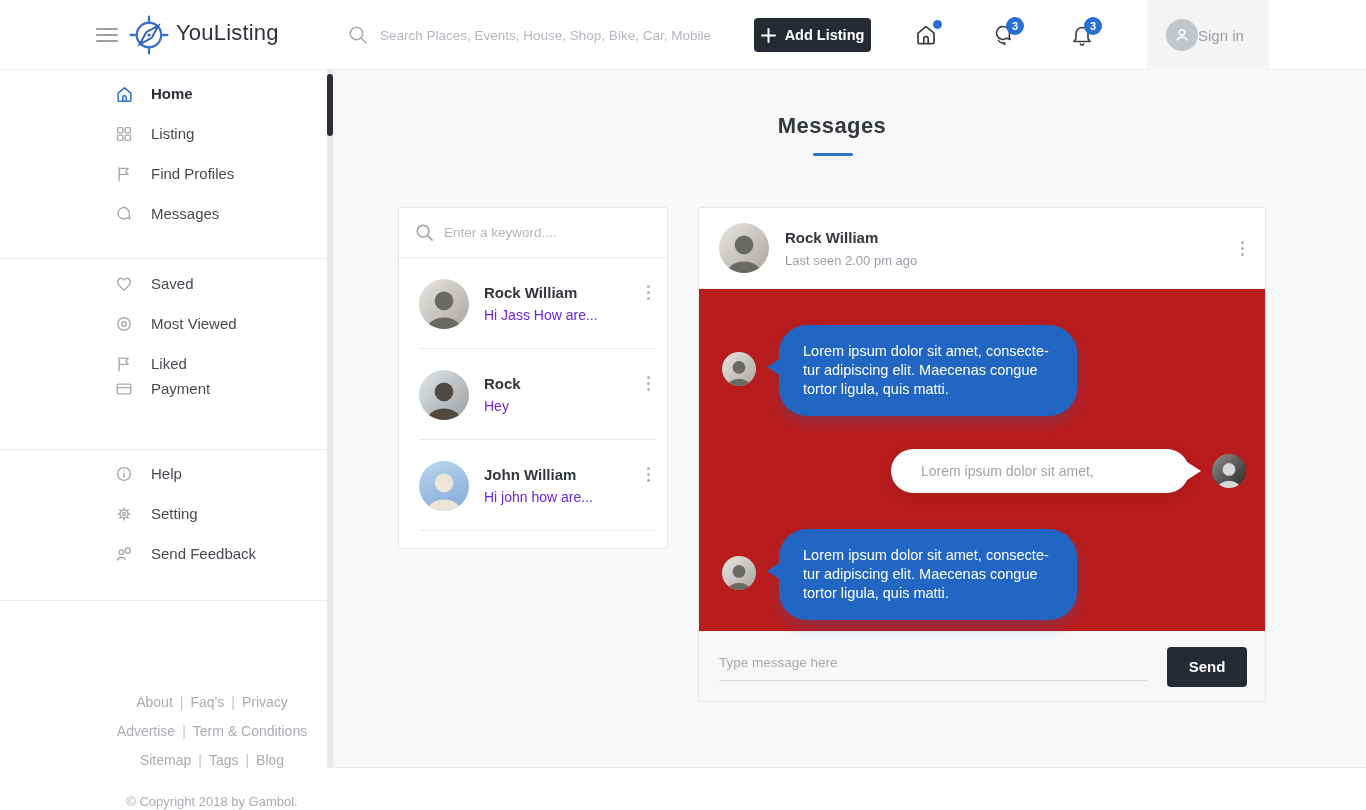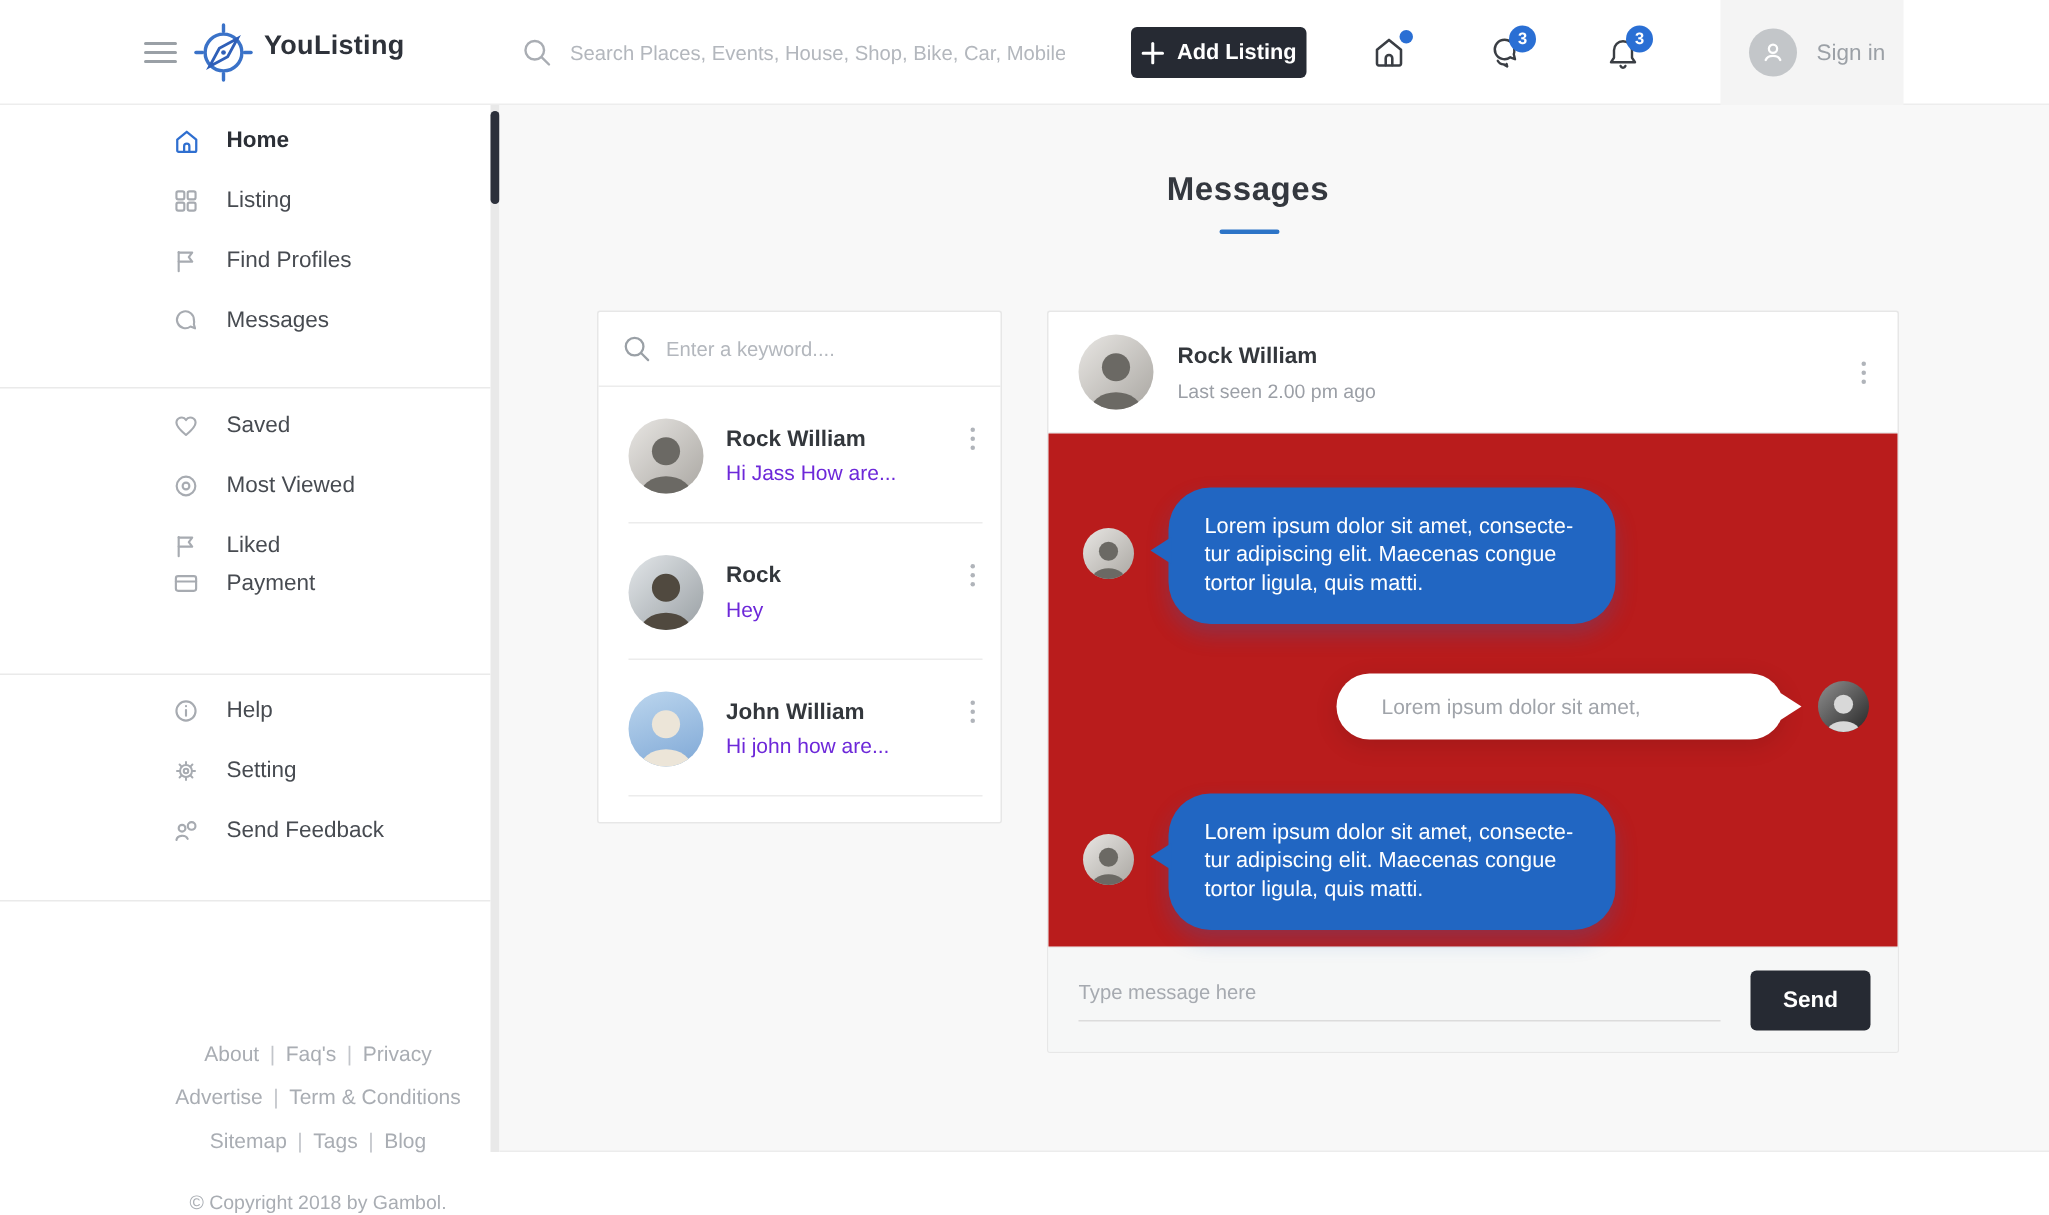--- a/index.html
+++ b/index.html
@@ -10,32 +10,32 @@
     position:relative;
     overflow:hidden;
     color:#33373d;
   }
   svg { display:block; }
 
   
   .topbar { position:absolute; top:0; left:0; width:1366px; height:70px; background:#fff; border-bottom:1px solid #ededed; z-index:10; }
   .hamburger { position:absolute; left:96px; top:27px; cursor:pointer; }
   .logo-icon { position:absolute; left:128px; top:14px; }
-  .brand { position:absolute; left:176px; top:20px; font-size:18px; font-weight:bold; color:#2e323a; letter-spacing:0.2px; }
+  .brand { position:absolute; left:176px; top:20px; font-size:22px; font-weight:normal; color:#2e323a; letter-spacing:0.2px; }
   .top-search { position:absolute; left:348px; top:20px; width:380px; height:30px; display:flex; align-items:center; gap:12px; color:#a9adb3; }
   .top-search input { border:none; outline:none; background:transparent; font-family:inherit; font-size:13.5px; color:#555; width:330px; }
   .top-search input::placeholder { color:#b3b7bd; }
   .add-btn { position:absolute; left:754px; top:18px; width:117px; height:34px; background:#262a33; border-radius:4px; color:#fff; display:flex; align-items:center; justify-content:center; gap:9px; font-size:14.5px; font-weight:bold; cursor:pointer; }
   .top-ico { position:absolute; top:23px; width:24px; height:24px; color:#3a3e44; cursor:pointer; }
   .ico-home-top { left:914px; }
   .ico-chat-top { left:992px; }
   .ico-bell-top { left:1070px; }
   .badge { position:absolute; right:-8px; top:-6px; min-width:18px; height:18px; border-radius:9px; background:#2a6fd4; color:#fff; font-size:11px; font-weight:bold; display:flex; align-items:center; justify-content:center; }
   .dot-badge { position:absolute; right:-4px; top:-3px; width:9px; height:9px; border-radius:50%; background:#2a6fd4; }
-  .signin { position:absolute; left:1147px; top:0; width:122px; height:70px; background:#f4f4f4; display:flex; align-items:center; gap:13px; padding-left:19px; cursor:pointer; }
+  .signin { position:absolute; left:1147px; top:0; width:122px; height:70px; background:#f4f4f4; display:flex; align-items:center; padding-left:19px; cursor:pointer; }
   .signin-avatar { width:32px; height:32px; border-radius:50%; background:#c3c6c9; display:flex; align-items:center; justify-content:center; }
   .signin-label { font-size:15px; color:#9ba0a6; }
 
   
   .sidebar { position:absolute; top:70px; left:0; width:327px; height:740px; background:#fff; }
   .side-item { position:absolute; left:0; width:388px; height:40px; display:flex; align-items:flex-start; padding-left:115px; cursor:pointer; }
   .side-item .ico { width:19px; color:#a7abb1; flex:none; }
   .side-item .lbl { margin-left:17px; font-size:15px; color:#474b51; }
   .side-item.active .ico { color:#2f6fd0; }
   .side-item.active .lbl { color:#2b2f36; font-weight:bold; }

